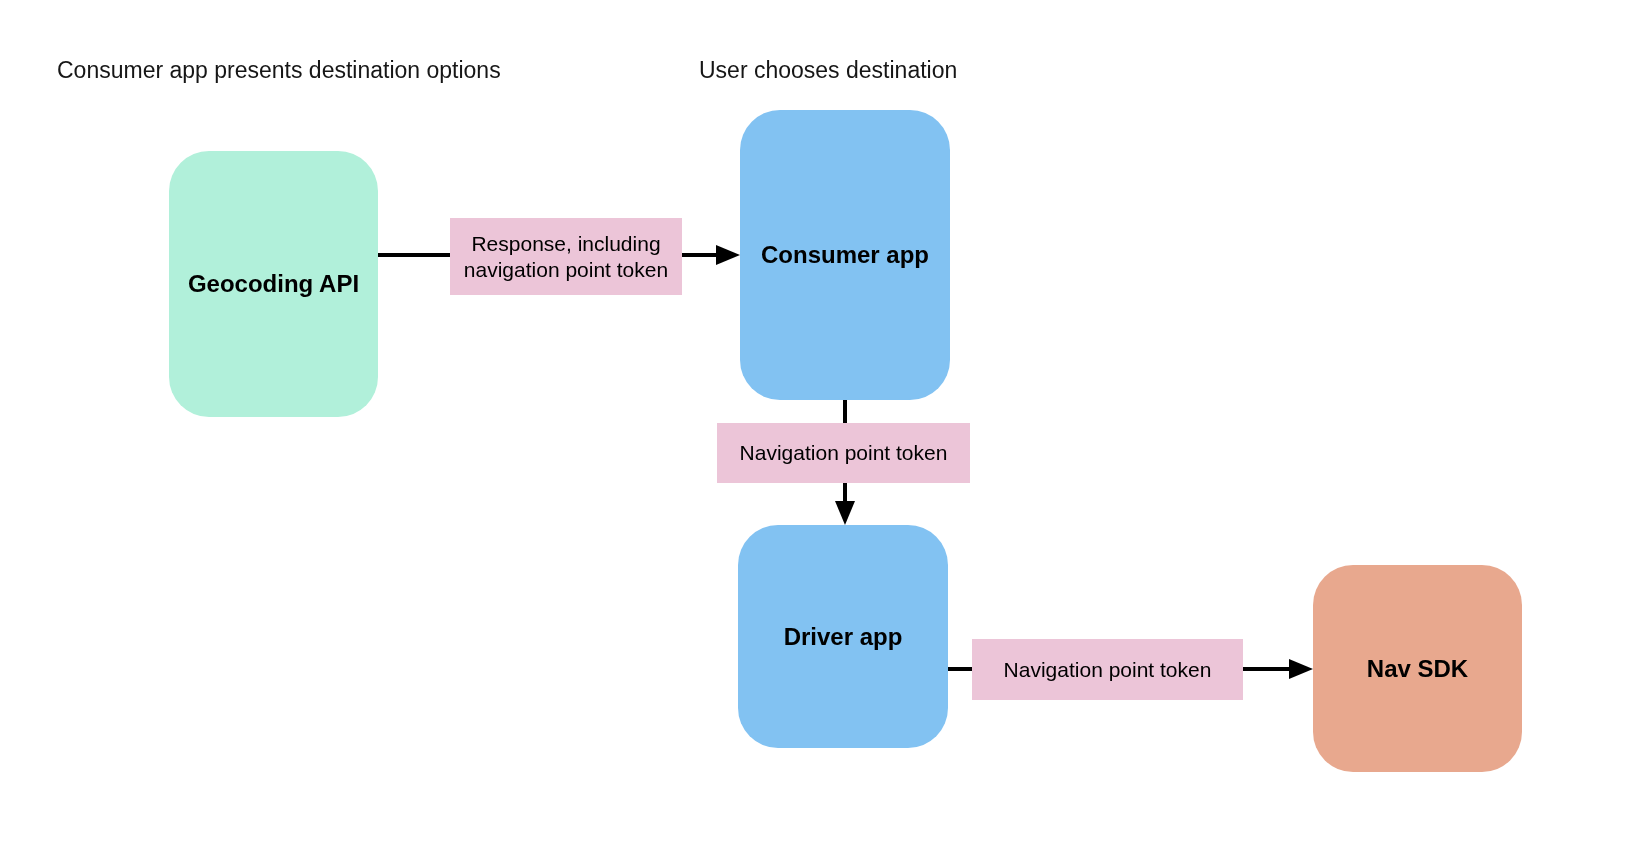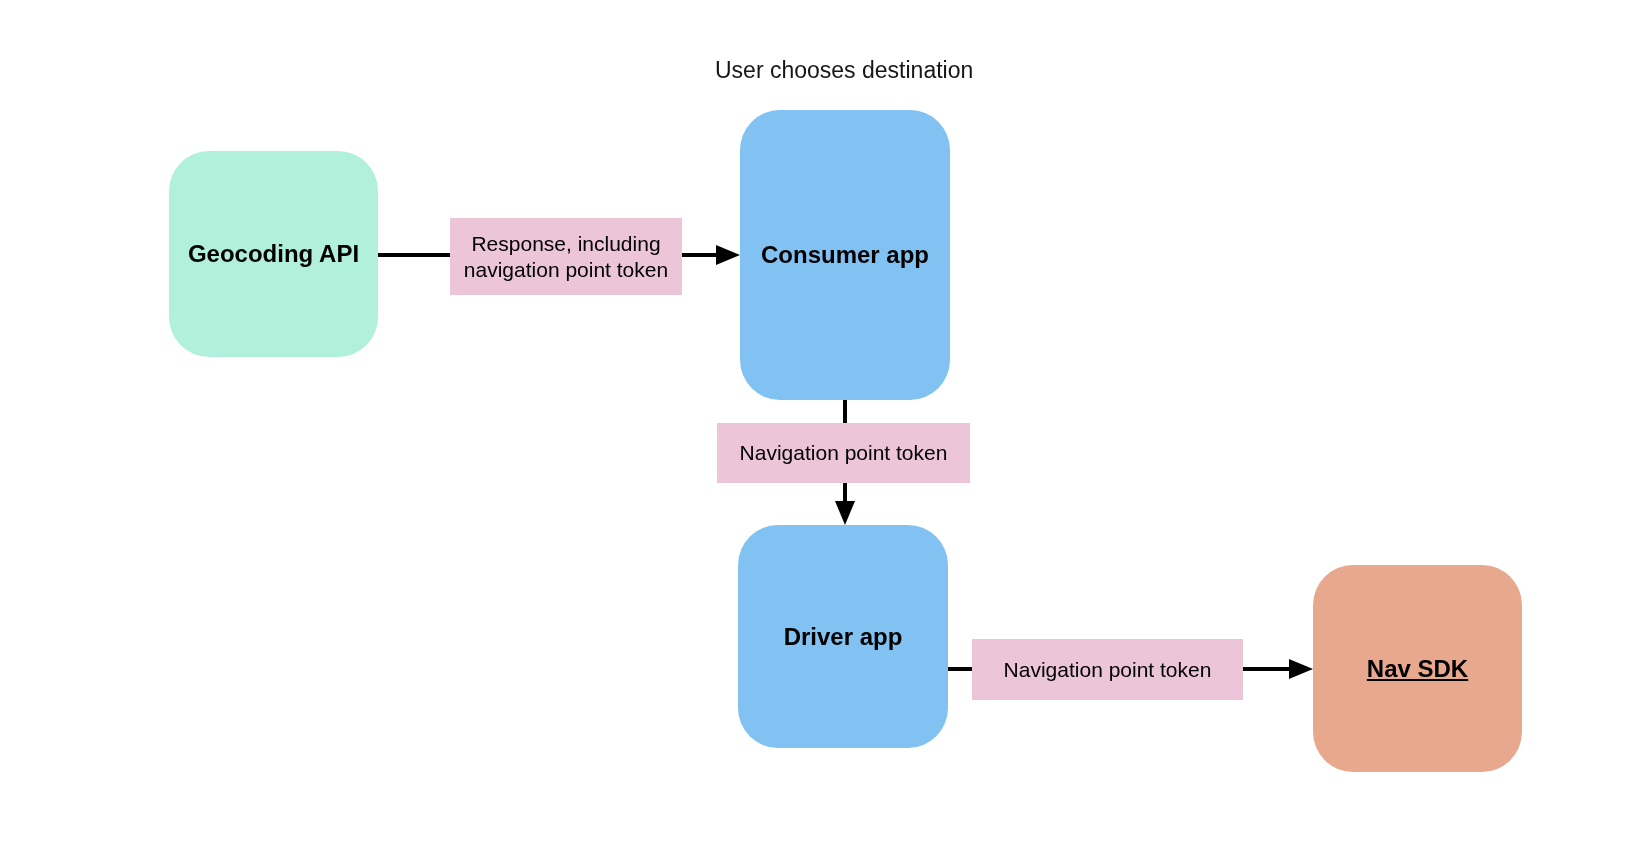--- a/index.html
+++ b/index.html
@@ -35,28 +35,28 @@
   .arrowhead.right{border-top:10px solid transparent;border-bottom:10px solid transparent;border-left:24px solid var(--edge-line);}
   .arrowhead.down{border-left:10px solid transparent;border-right:10px solid transparent;border-top:24px solid var(--edge-line);}
 
   .edge-label{
     position:absolute;background:var(--edge-label-pink);z-index:2;
     display:flex;align-items:center;justify-content:center;text-align:center;
     font-size:21px;line-height:26px;color:#000;padding:2px 8px;
   }
 
   
-  #node-geocoding{left:169px;top:151px;width:209px;height:206px;}
+  #node-geocoding{left:169px;top:151px;width:209px;height:266px;}
   #node-consumer{left:740px;top:110px;width:210px;height:290px;}
   #node-driver{left:738px;top:525px;width:210px;height:223px;}
-  #node-navsdk{left:1313px;top:565px;width:209px;height:207px;text-decoration:underline;}
+  #node-navsdk{left:1313px;top:565px;width:209px;height:207px;}
 
   
   #heading-0{left:57px;}
-  #heading-1{left:699px;margin-left:16px;}
+  #heading-1{left:699px;}
   #heading-2{left:1203px;}
 
   
   #edge1-line{left:378px;top:253px;width:340px;height:4px;}
   #edge1-head{left:716px;top:245px;}
   #edge1-label{left:418px;top:218px;width:232px;height:77px;margin-left:32px;}
 
   
   #edge2-line{left:843px;top:400px;width:4px;height:103px;}
   #edge2-head{left:835px;top:501px;}
@@ -65,20 +65,21 @@
   
   #edge3-line{left:948px;top:667px;width:343px;height:4px;}
   #edge3-head{left:1289px;top:659px;}
   #edge3-label{left:972px;top:639px;width:271px;height:61px;}
 </style>
 </head>
 <body>
 
 <div class="canvas">
 
+  <div class="stage-heading" id="heading-0">Consumer app presents destination options</div>
   <div class="stage-heading" id="heading-1">User chooses destination</div>
 
   <div class="edge-line" id="edge1-line"></div>
   <div class="arrowhead right" id="edge1-head"></div>
   <div class="edge-label" id="edge1-label">Response, including navigation point token</div>
 
   <div class="edge-line" id="edge2-line"></div>
   <div class="arrowhead down" id="edge2-head"></div>
   <div class="edge-label" id="edge2-label">Navigation point token</div>
 

